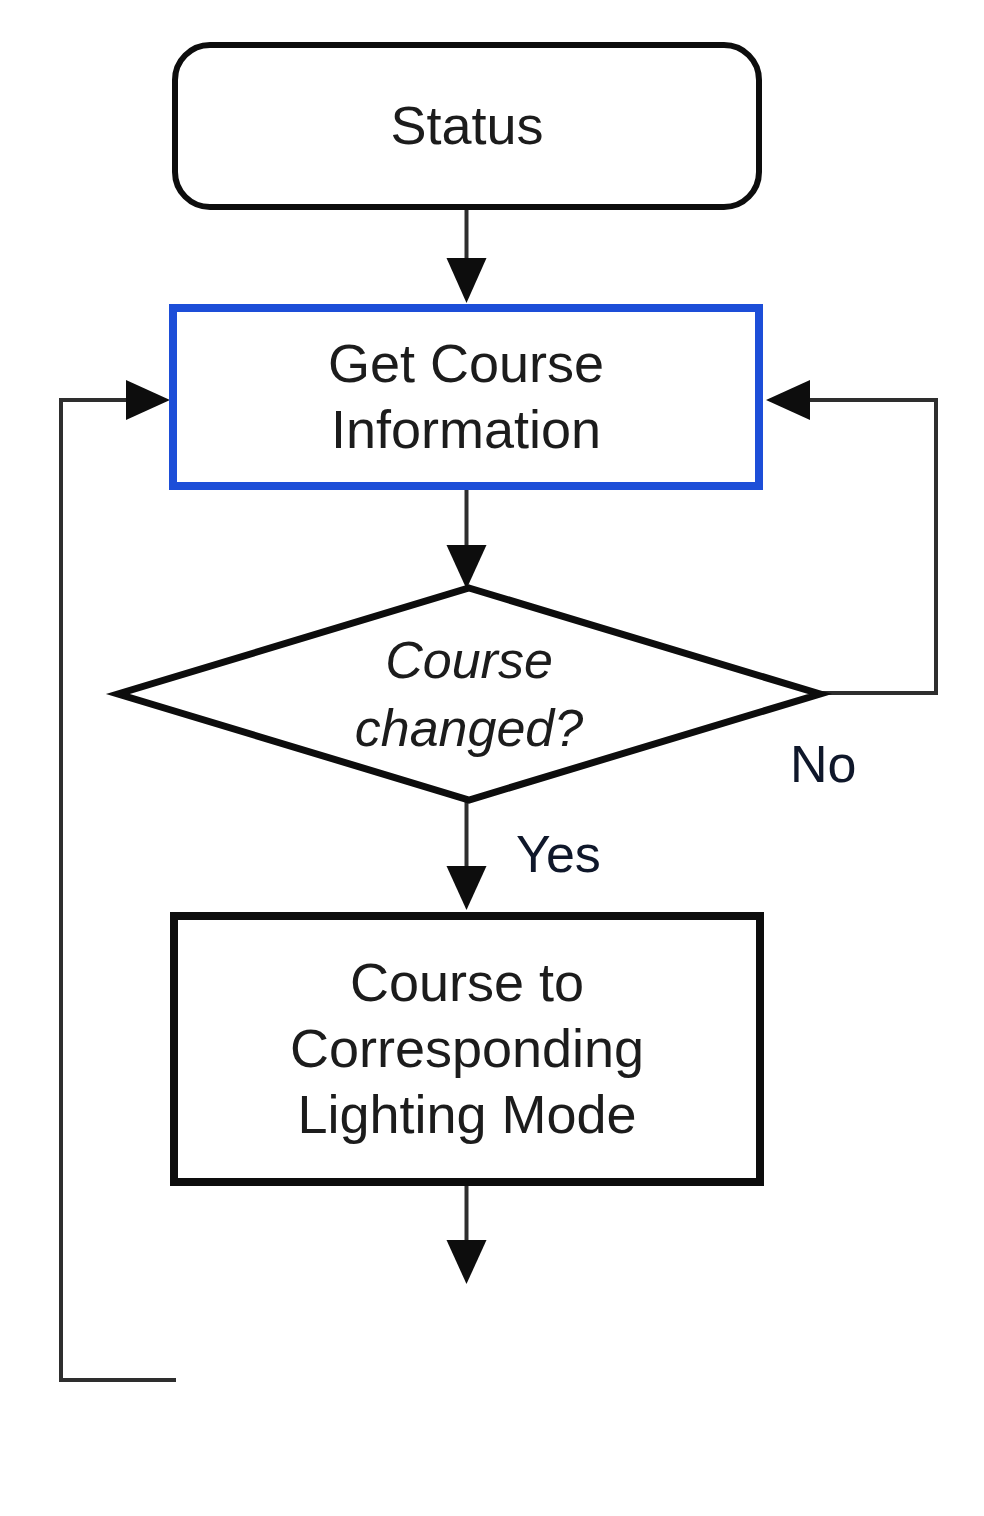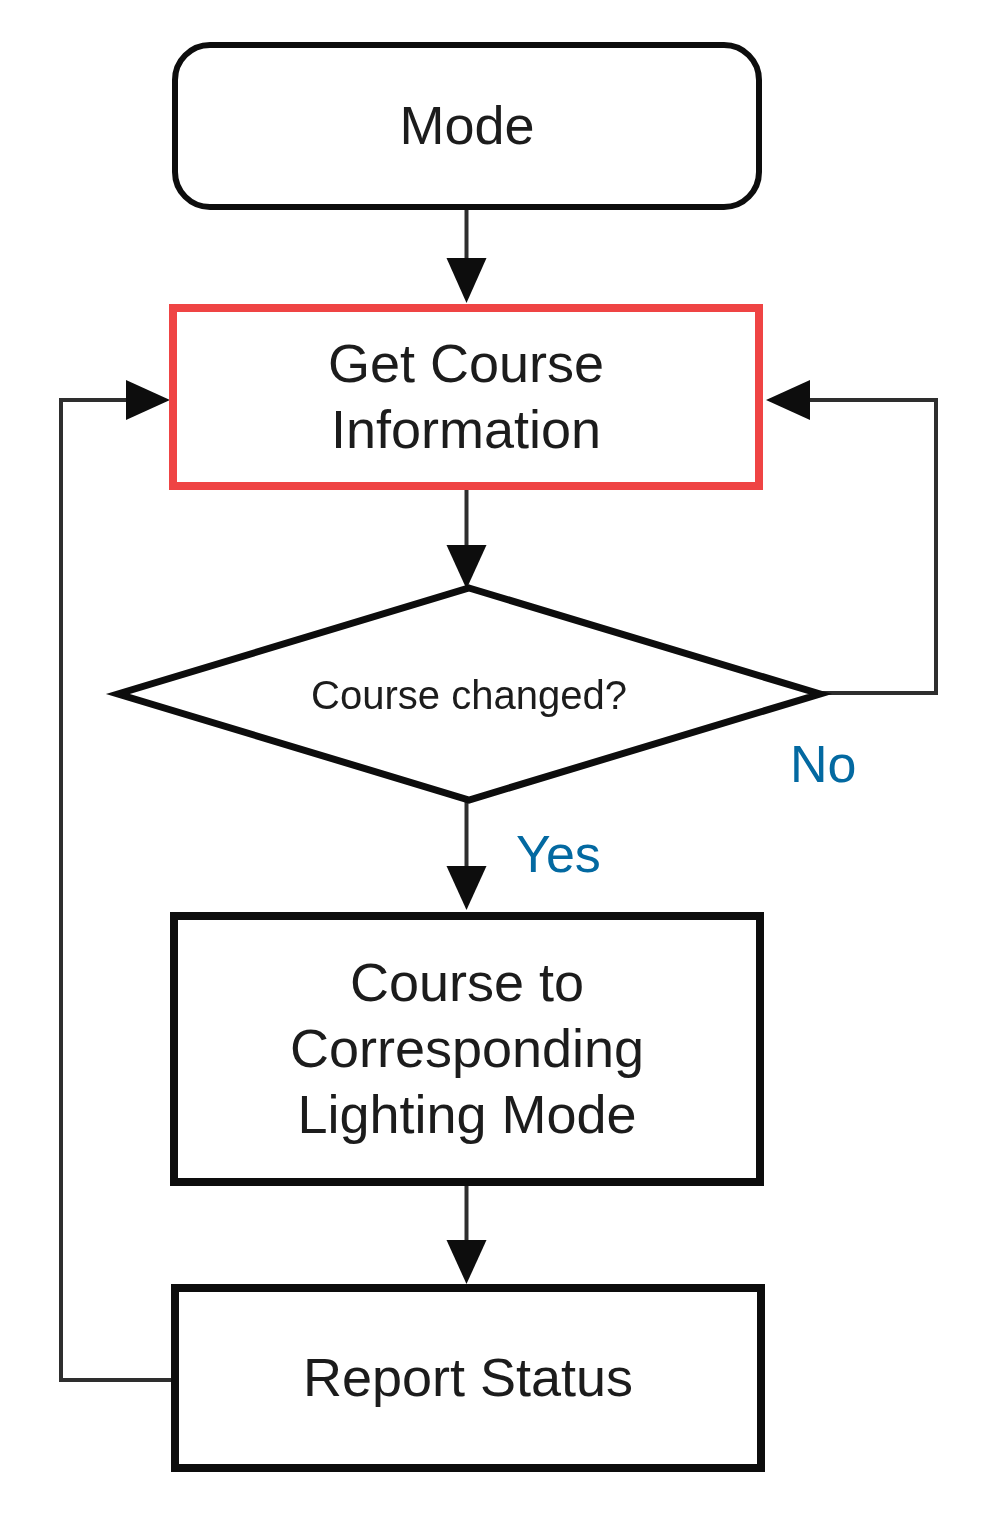--- a/index.html
+++ b/index.html
@@ -44,21 +44,21 @@
     width: 590px;
     height: 168px;
     border: 6px solid #0d0d0d;
     border-radius: 38px;
   }
   .process-get-info {
     left: 169px;
     top: 304px;
     width: 594px;
     height: 186px;
-    border: 8px solid #ef4444;
+    border: 8px solid #1d4ed8;
   }
   .process-get-info .node-label { max-width: 380px; }
   .process-switch {
     left: 170px;
     top: 912px;
     width: 594px;
     height: 274px;
     border: 8px solid #0d0d0d;
   }
   .process-switch .node-label { max-width: 430px; }
@@ -72,29 +72,30 @@
   .decision-label {
     position: absolute;
     left: 289px;
     top: 600px;
     width: 360px;
     height: 190px;
     display: flex;
     align-items: center;
     justify-content: center;
     text-align: center;
-    font-size: 40px;
+    font-size: 52px;
     line-height: 1.3;
+    font-style: italic;
   }
   .decision-label .node-label { max-width: 330px; }
   .edge-label {
     position: absolute;
     font-size: 52px;
     line-height: 1;
-    color: #0369a1;
+    color: #0f172a;
     white-space: nowrap;
   }
   .edge-label-yes {
     left: 516px;
     top: 828px;
   }
   .edge-label-no {
     left: 790px;
     top: 738px;
   }
@@ -121,36 +122,33 @@
     <polyline points="820,693 936,693 936,400 810,400" fill="none" stroke="#2e2e2e" stroke-width="4"></polyline>
     <polygon points="766,400 810,380 810,420" fill="#0d0d0d"></polygon>
 
     <polyline points="176,1380 61,1380 61,400 126,400" fill="none" stroke="#2e2e2e" stroke-width="4"></polyline>
     <polygon points="170,400 126,380 126,420" fill="#0d0d0d"></polygon>
 
     <polygon points="469,588 820,694 469,800 118,694" fill="#ffffff" stroke="#0d0d0d" stroke-width="7"></polygon>
   </svg>
 
   <div class="node terminator">
-    <span class="node-label">Mode</span>
+    <span class="node-label">Status</span>
   </div>
 
   <div class="node process-get-info">
     <span class="node-label">Get Course Information</span>
   </div>
 
   <div class="decision-label">
     <span class="node-label">Course changed?</span>
   </div>
 
   <div class="node process-switch">
     <span class="node-label">Course to Corresponding Lighting Mode</span>
   </div>
 
-  <div class="node process-report">
-    <span class="node-label">Report Status</span>
-  </div>
 
   <div class="edge-label edge-label-yes">Yes</div>
 
   <div class="edge-label edge-label-no">No</div>
 
 </div>
 
 </body></html>

